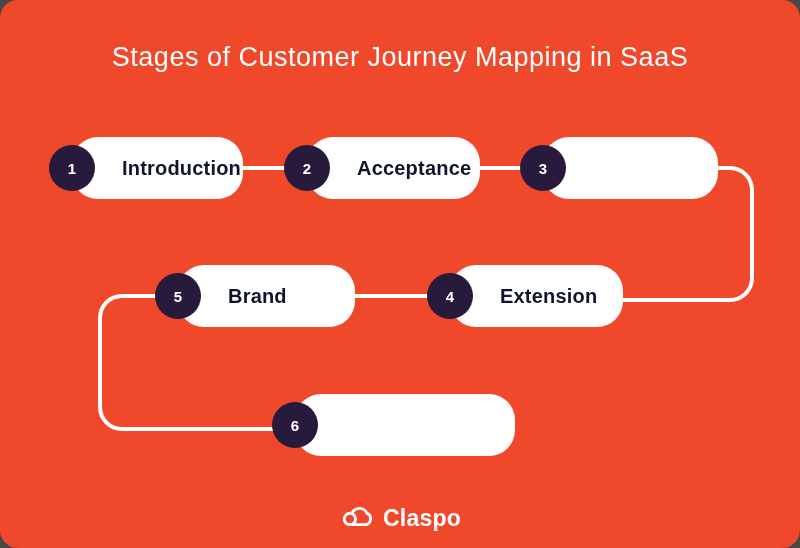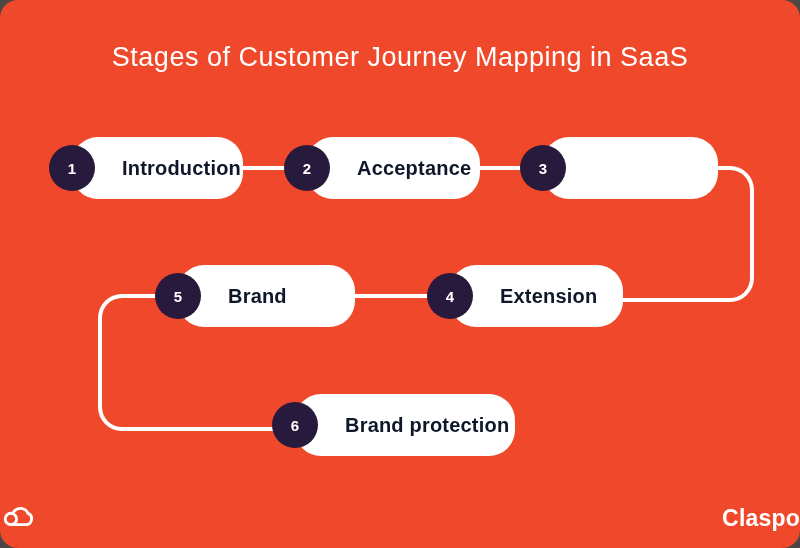--- a/index.html
+++ b/index.html
@@ -88,21 +88,21 @@
   .p3{left:543px;top:137px;width:175px;}
   .p4{left:450px;top:265px;width:173px;}
   .p5{left:178px;top:265px;width:177px;}
   .p6{left:295px;top:394px;width:220px;}
   
   .logo{
     position:absolute;
     left:0;right:0;bottom:16px;
     display:flex;
     align-items:center;
-    justify-content:space-between;
+    justify-content:center;
     gap:8px;
   }
   .logo .wordmark{
     color:#FFFFFF;
     font-size:23px;
     font-weight:700;
     letter-spacing:0.2px;
   }
 </style>
 </head>
@@ -139,21 +139,20 @@
     <span class="label">Extension</span>
   </div>
 
   <div class="pill p5">
     <span class="badge">5</span>
     <span class="label">Brand</span>
   </div>
 
   <div class="pill p6">
     <span class="badge">6</span>
-    <span class="label">Brand protection</span>
   </div>
 
   <div class="logo">
     <svg width="36" height="27" viewBox="0 0 38 28" aria-hidden="true">
       <circle cx="11.5" cy="14.5" r="6" stroke="#FFFFFF" stroke-width="3" fill="none"></circle>
       <path d="M11.5 20.5 H 27 A 6.2 6.2 0 0 0 29.6 8.6 A 8.8 8.8 0 0 0 14.5 6.8" stroke="#FFFFFF" stroke-width="3" stroke-linecap="round" fill="none"></path>
     </svg>
     <span class="wordmark">Claspo</span>
   </div>
 

